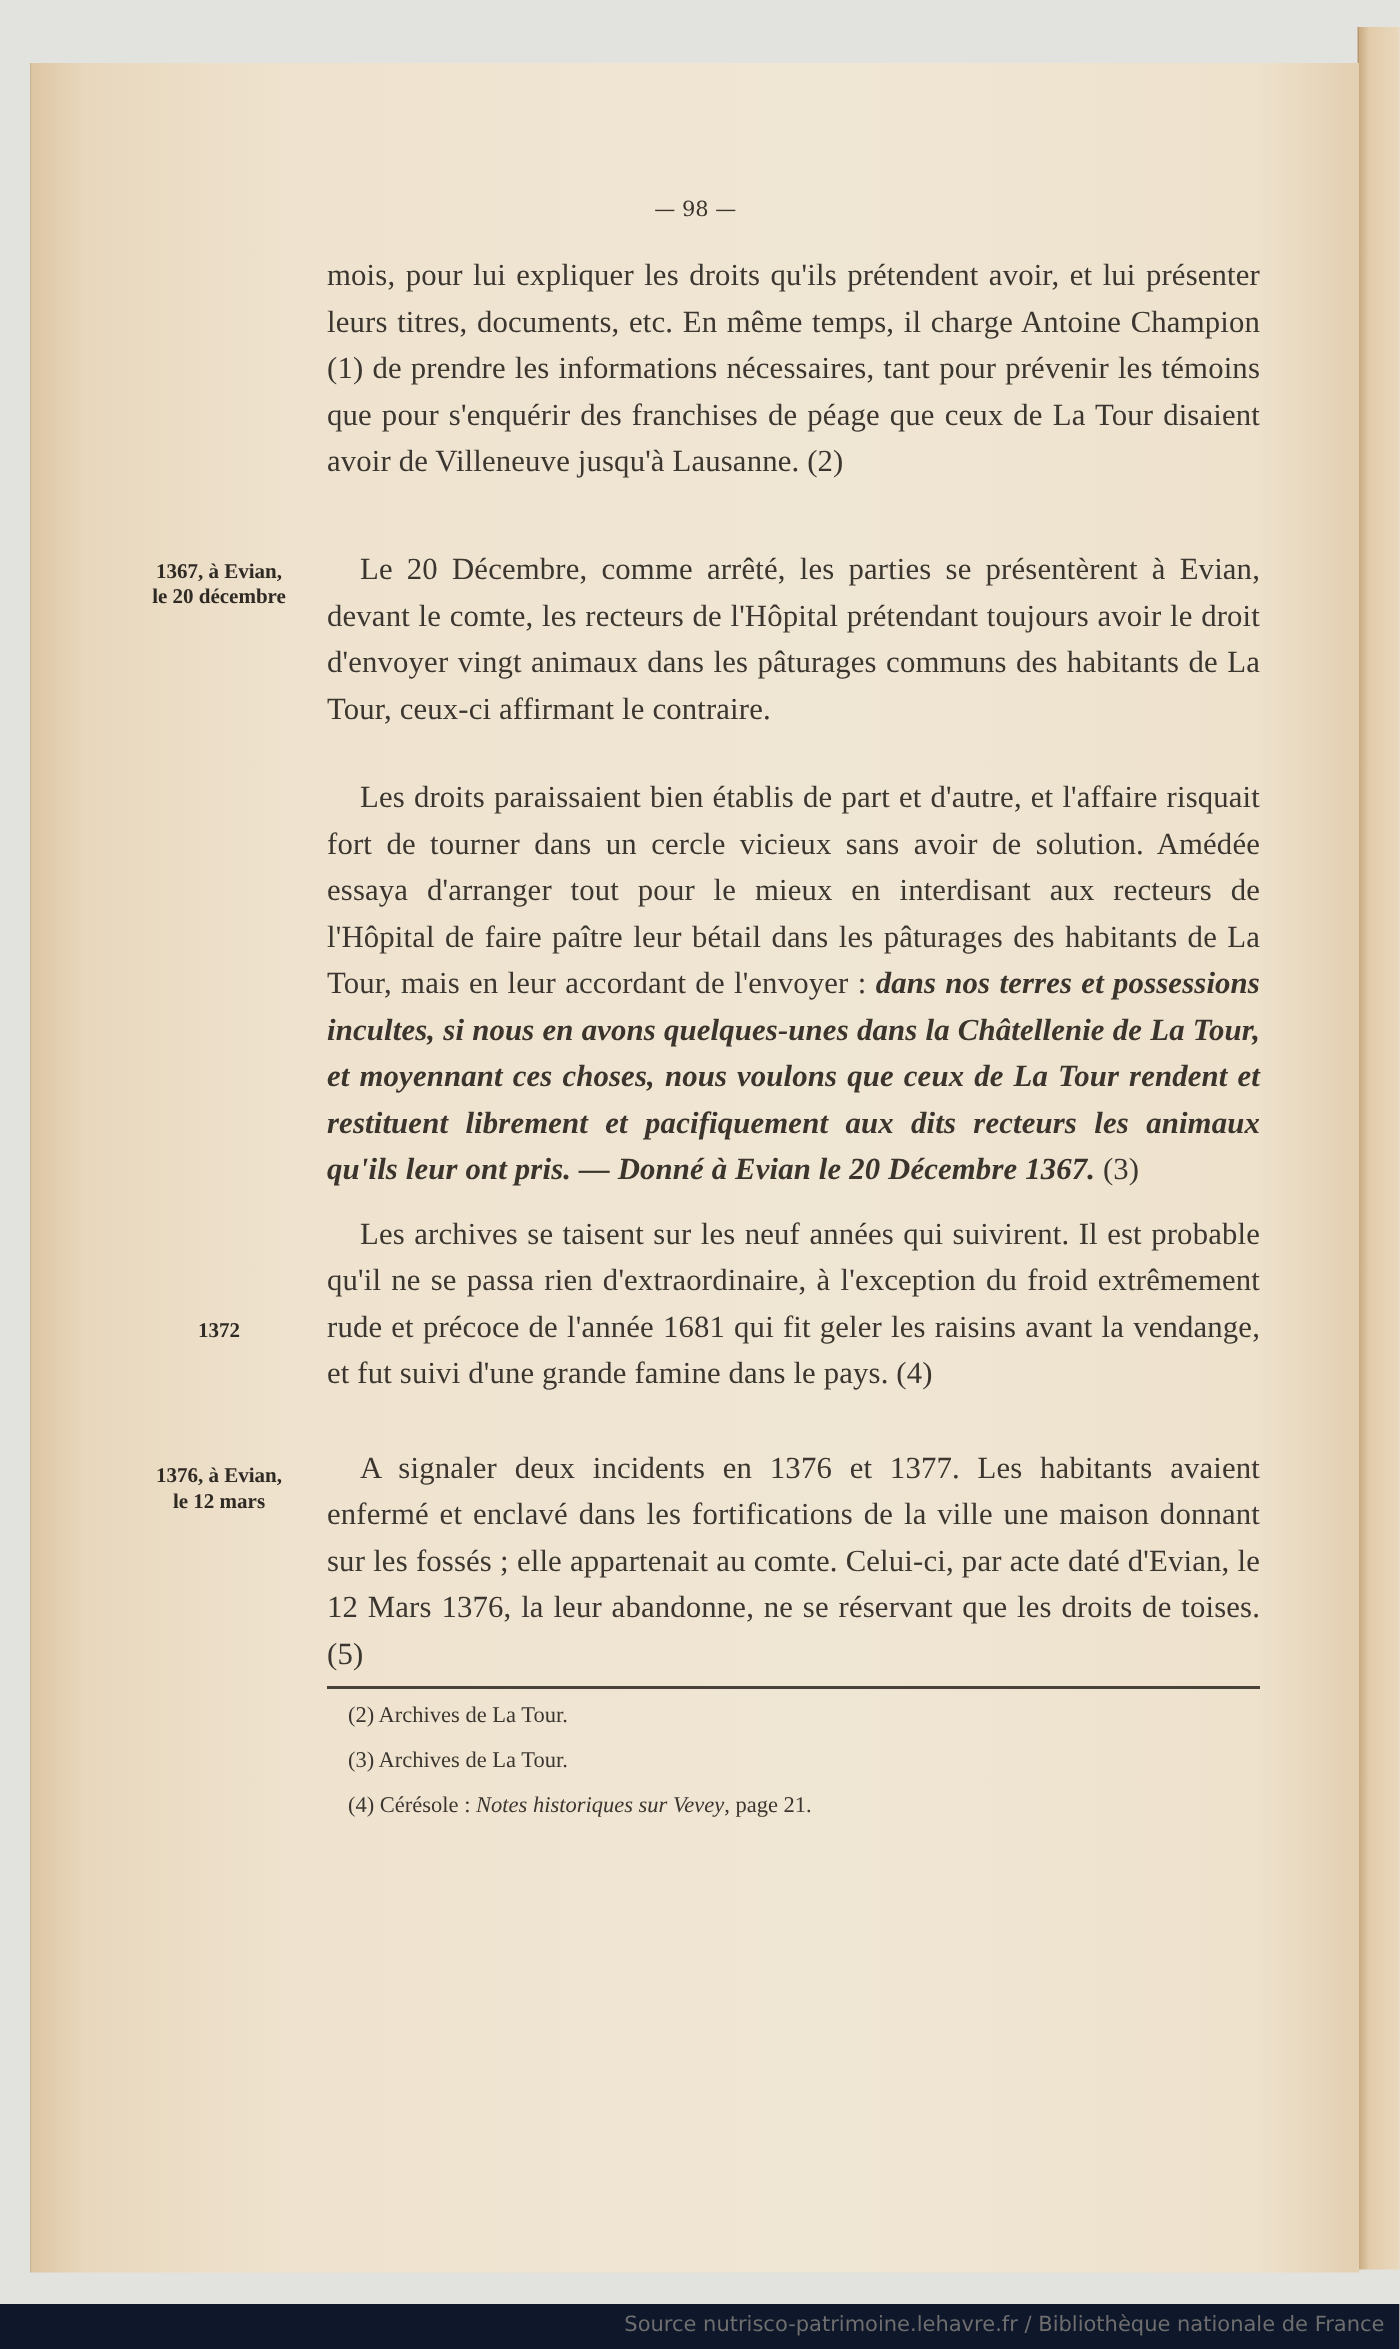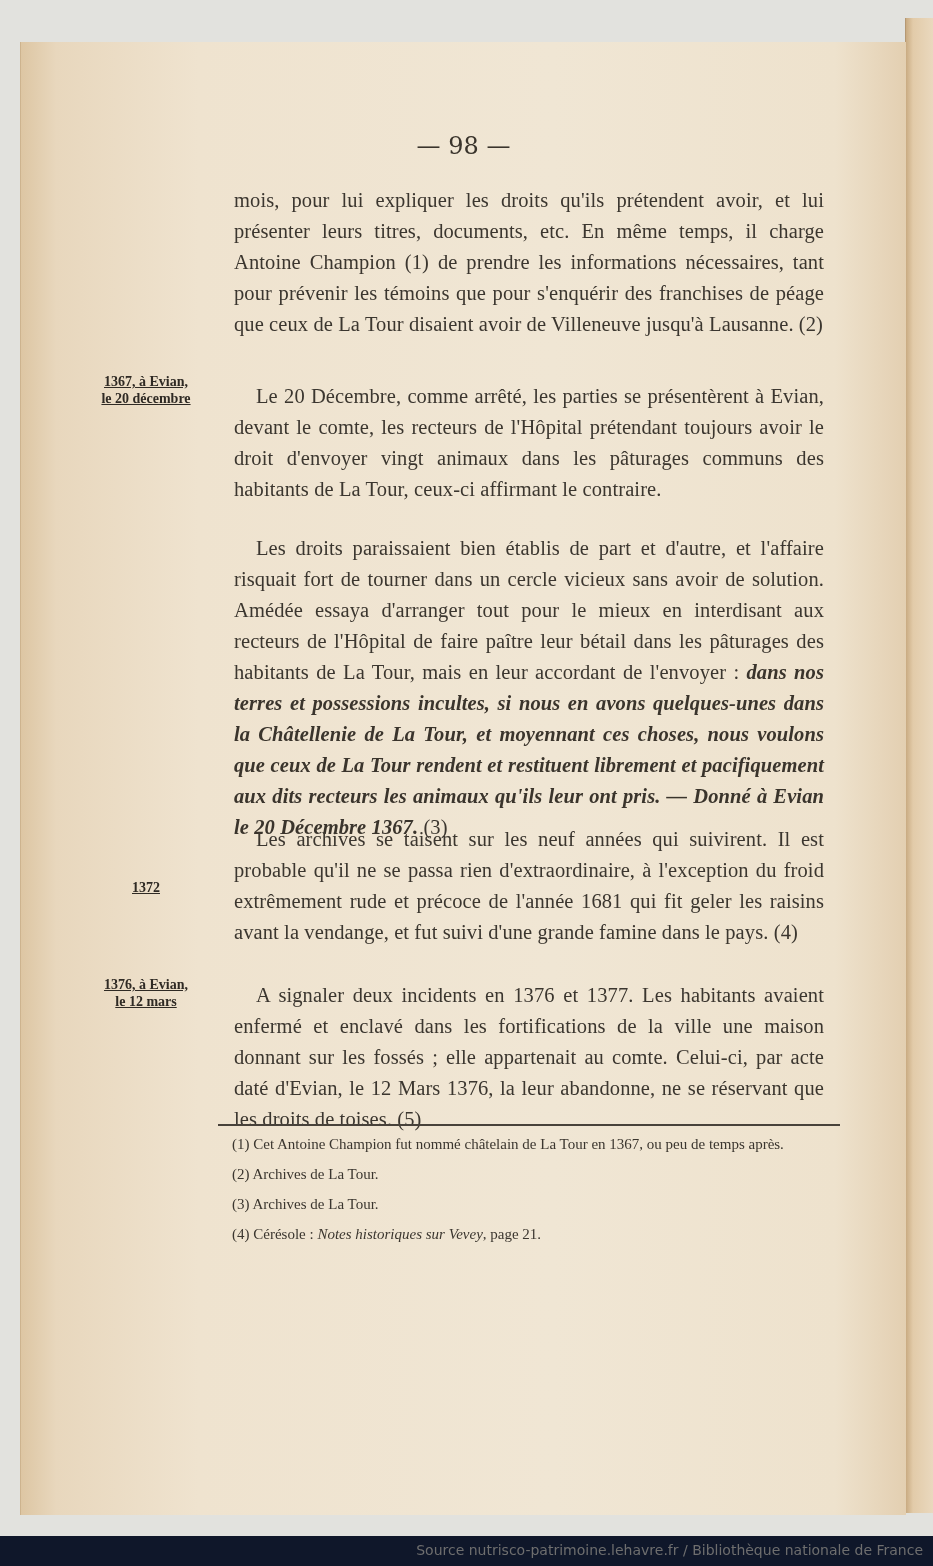--- a/index.html
+++ b/index.html
@@ -13,34 +13,34 @@
     background: linear-gradient(90deg, #ddc6a3 0%, #e8d7bd 4%, #efe3cf 20%, #f0e6d4 60%, #eee2cd 92%, #e3cfb1 100%);
     border-left:1px solid #cdb38e;
   }
   .page-edge {
     position:absolute; left:905px; top:18px; width:28px; height:1495px;
     background: linear-gradient(90deg, #c9ab82 0%, #e2cba9 25%, #ead9bf 100%);
     border-left:1px solid #b59873;
   }
   .pagenum {
     position:absolute; left:0; width:885px; top:90px; text-align:center;
-    font-size:24px; color:#3a342c;
+    font-size:14px; color:#3a342c;
   }
   .body-text {
     position:absolute; left:197px; width:622px;
     font-family:"Liberation Serif", serif;
     font-size:20.5px; line-height:31px; color:#3b362f;
     text-align:justify; letter-spacing:0.1px;
   }
-  .body-text p { margin:16px; }
+  .body-text p { margin:0; }
   .indent { text-indent:22px; }
   .it { font-style:italic; font-weight:bold; color:#3a342c; }
   .margin-note {
     position:absolute; font-family:"Liberation Serif", serif; font-weight:bold;
-    font-size:14px; line-height:17px; color:#2f2a24; text-align:center;text-decoration:underline;
+    font-size:14px; line-height:17px; color:#2f2a24; text-align:center;
   }
   .rule {
     position:absolute; left:197px; width:622px; top:1082px; height:2px; background:#48423a;
   }
   .notes {
     position:absolute; left:197px; width:622px; top:1092px;
     font-family:"Liberation Serif", serif; font-size:15px; line-height:21px; color:#3b362f;
     text-align:justify;
   }
   .notes p { margin:0 0 9px 0; text-indent:14px; }
@@ -87,21 +87,20 @@
     <div>1376, à Evian,</div>
     <div>le 12 mars</div>
   </div>
   <div class="body-text" style="top:922px;">
     <p class="indent">A signaler deux incidents en 1376 et 1377. Les habitants avaient enfermé et enclavé dans les fortifications de la ville une maison donnant sur les fossés ; elle appartenait au comte. Celui-ci, par acte daté d'Evian, le 12 Mars 1376, la leur abandonne, ne se réservant que les droits de toises. (5)</p>
   </div>
 
   <div class="rule"></div>
 
   <div class="notes">
-    <p>(1) Cet Antoine Champion fut nommé châtelain de La Tour en 1367, ou peu de temps après.</p>
     <p>(2) Archives de La Tour.</p>
     <p>(3) Archives de La Tour.</p>
     <p><span>(4) Cérésole : </span><span class="ni">Notes historiques sur Vevey</span><span>, page 21.</span></p>
   </div>
 </div>
 
 <div class="source-bar">
   <div class="source">Source nutrisco-patrimoine.lehavre.fr / Bibliothèque nationale de France</div>
 </div>
 

